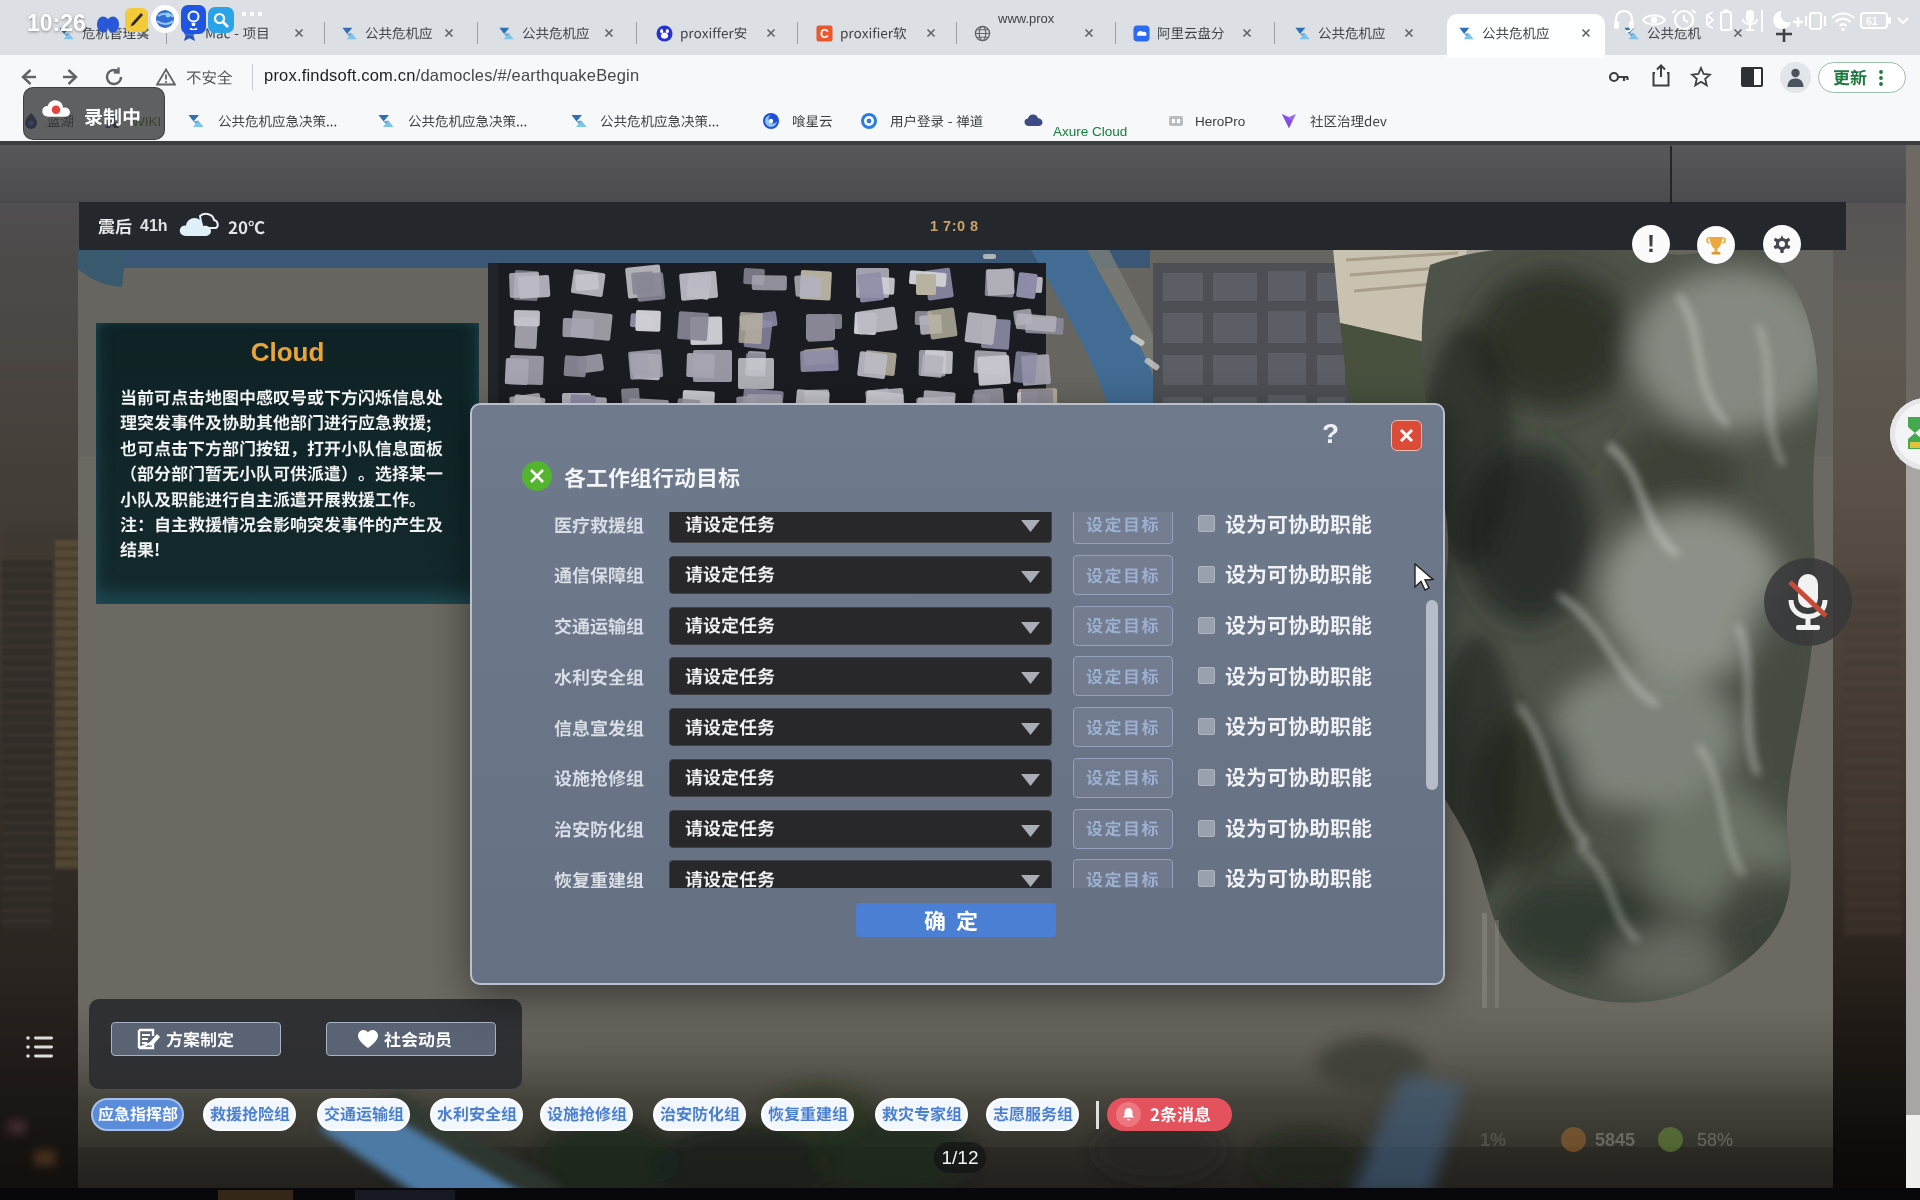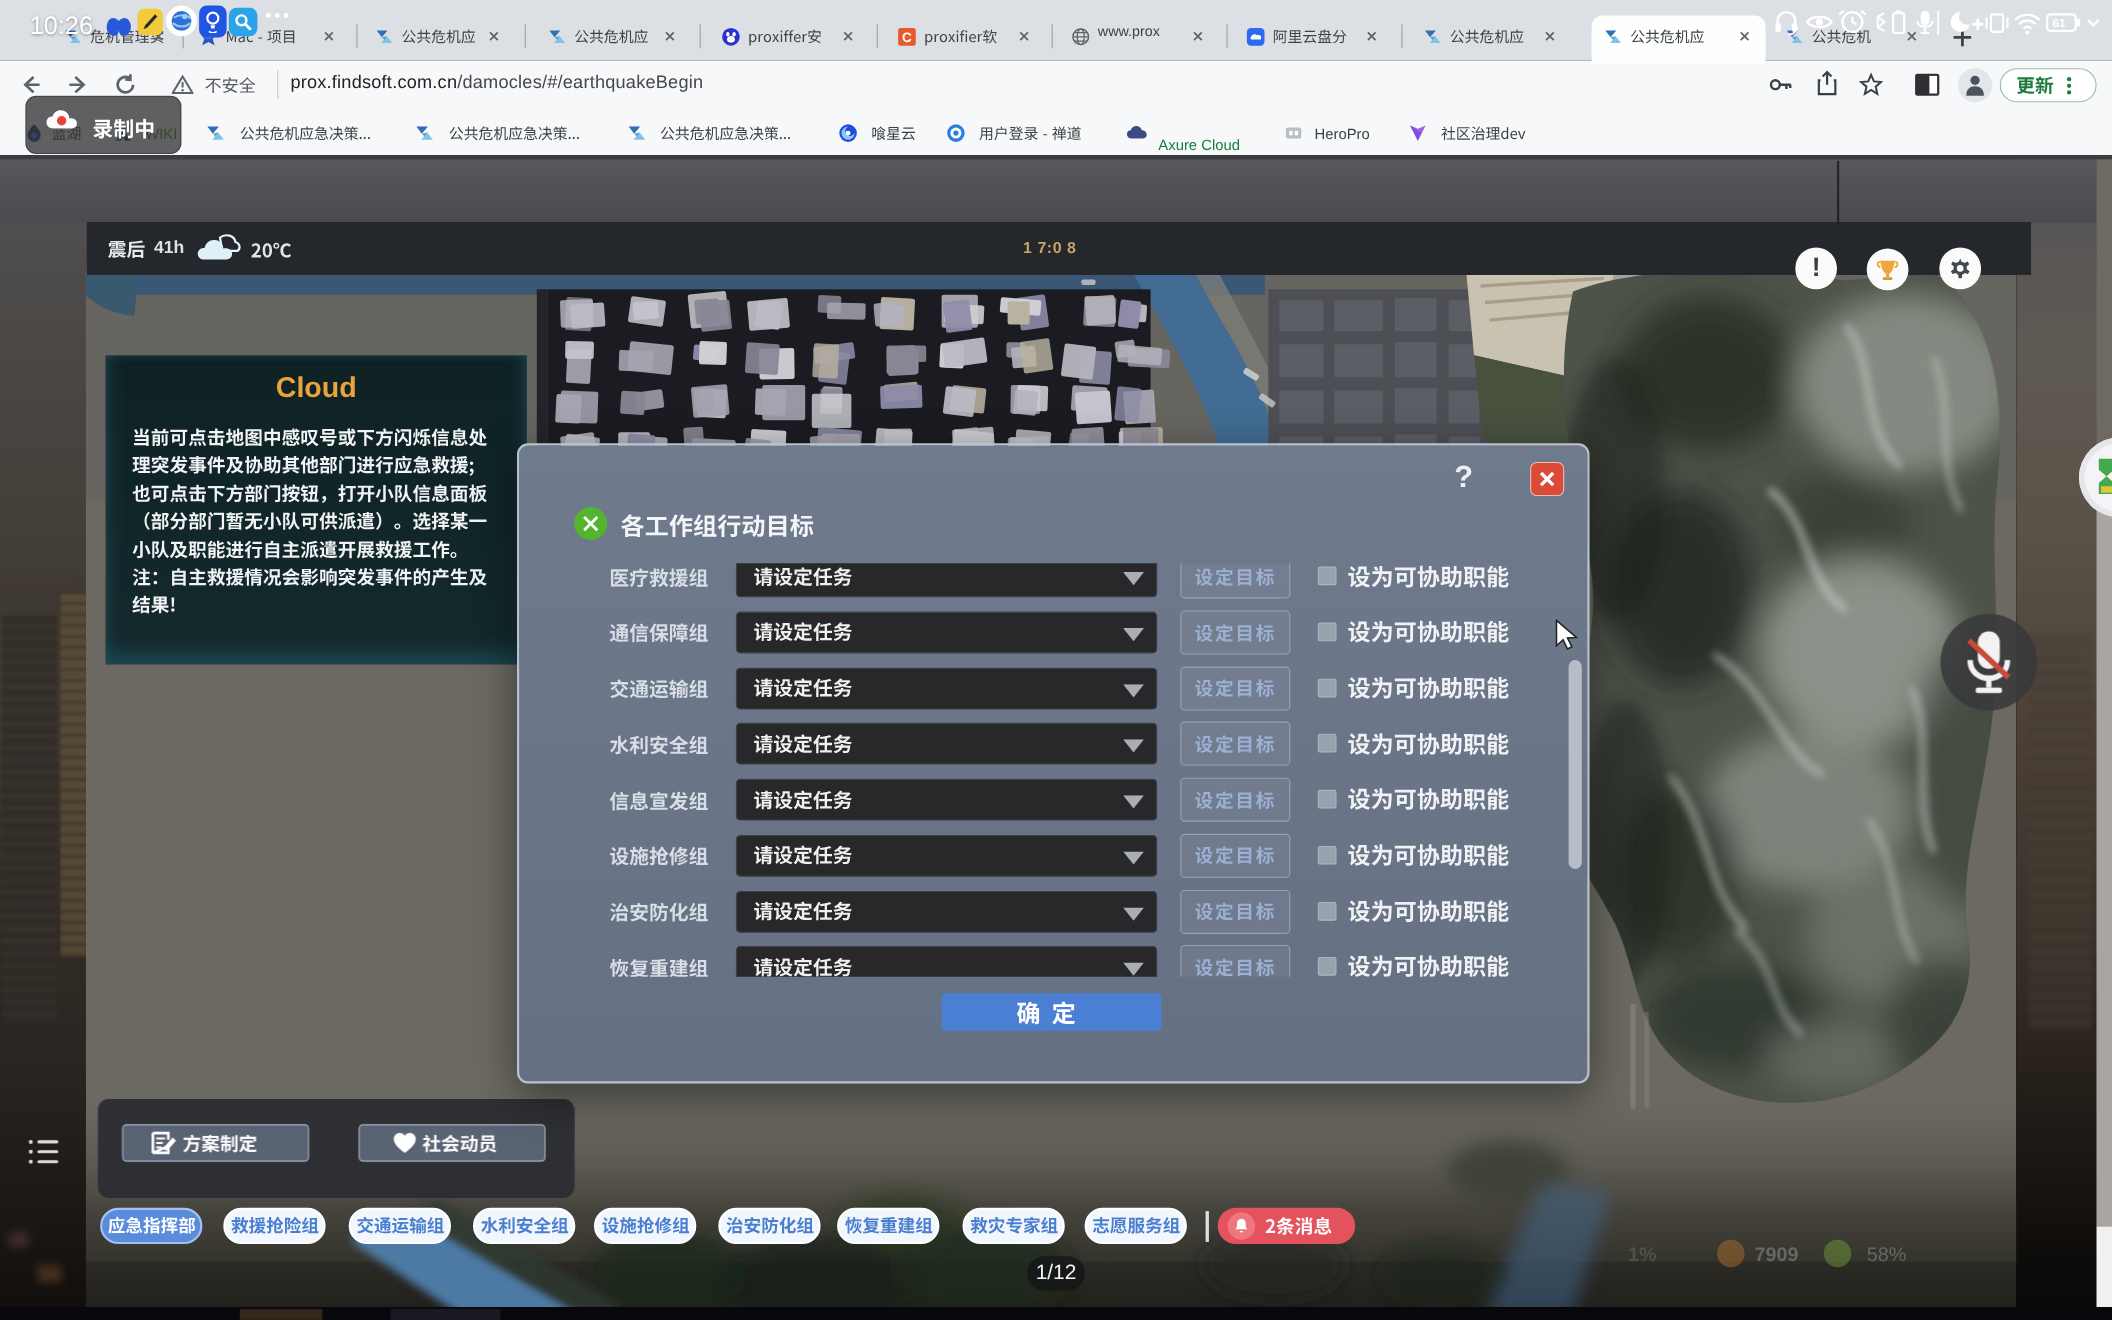--- a/index.html
+++ b/index.html
@@ -133,21 +133,21 @@
       <use href="#g4" fill="#3f4247"></use>
     </svg>
 <svg class="a" style="left:924px;top:26px" width="14" height="14" viewBox="0 0 14 14">
       <path d="M3.5 3.5 L10.5 10.5 M10.5 3.5 L3.5 10.5" stroke="#5f6368" stroke-width="1.6"></path>
     </svg>
 <svg class="a" style="left:974px;top:25px" width="17" height="17" viewBox="0 0 18 18">
       <circle cx="9" cy="9" r="7.5" fill="none" stroke="#5f6368" stroke-width="1.4"></circle>
       <ellipse cx="9" cy="9" rx="3.4" ry="7.5" fill="none" stroke="#5f6368" stroke-width="1.2"></ellipse>
       <path d="M2 9 L16 9 M3 5 L15 5 M3 13 L15 13" stroke="#5f6368" stroke-width="1.2" fill="none"></path>
     </svg>
-<div class="tabtxt" style="left:998px;top:21px;width:87px">www.prox</div>
+<div class="tabtxt" style="left:998px;top:11px;width:87px">www.prox</div>
 <svg class="a" style="left:1082px;top:26px" width="14" height="14" viewBox="0 0 14 14">
       <path d="M3.5 3.5 L10.5 10.5 M10.5 3.5 L3.5 10.5" stroke="#5f6368" stroke-width="1.6"></path>
     </svg>
 <svg class="a" style="left:1133px;top:25px" width="17" height="17" viewBox="0 0 18 18">
       <rect x="0.5" y="0.5" width="17" height="17" rx="4" fill="#2a6bf2"></rect>
       <path d="M4 11 C4 7 8 5 10.5 7.5 C13.5 6.5 15 9 14 11.5 L5.5 11.5Z" fill="#fff"></path>
     </svg>
 <svg class="tp" style="left:1157.0px;top:23.7px;" width="69.5" height="18.4" viewBox="0 -14.3 69.5 18.4">
       <use href="#g5" fill="#3f4247"></use>
     </svg>
@@ -679,21 +679,21 @@
 <div class="circ" style="left:1764px;top:558px;width:88px;height:88px;background:rgba(56,56,58,0.86)"></div>
 <svg class="a" style="left:1786px;top:572px" width="44" height="60" viewBox="0 0 44 60">
 <rect x="12" y="2" width="20" height="34" rx="10" fill="#f2f2f2"></rect>
 <path d="M5 28 C5 50 39 50 39 28" fill="none" stroke="#f2f2f2" stroke-width="5"></path>
 <rect x="19.5" y="46" width="5" height="7" fill="#f2f2f2"></rect>
       <rect x="10" y="53" width="24" height="5" rx="2" fill="#f2f2f2"></rect>
 <path d="M4 10 L40 44" stroke="#c84a38" stroke-width="5"></path>
     </svg>
 <div class="a" style="left:1480px;top:1130px;font-size:18px;font-weight:700;color:#8f9089;opacity:.3">1%</div>
 <div class="circ" style="left:1561px;top:1127px;width:25px;height:25px;background:#b9742f;opacity:.45"></div>
-<div class="a" style="left:1595px;top:1130px;font-size:18px;font-weight:700;color:#b5b6b0;opacity:.38">7909</div>
+<div class="a" style="left:1595px;top:1130px;font-size:18px;font-weight:700;color:#b5b6b0;opacity:.38">5845</div>
 <div class="circ" style="left:1658px;top:1127px;width:25px;height:25px;background:#76a43c;opacity:.45"></div>
 <div class="a" style="left:1697px;top:1130px;font-size:18px;font-weight:400;color:#b5b6b0;opacity:.38">58%</div>
 <div class="circ" style="left:1890px;top:398px;width:72px;height:72px;background:#f4f4f6;box-shadow:inset 0 0 0 5px #e6e6ea"></div>
 <svg class="a" style="left:1906px;top:416px" width="18" height="36" viewBox="0 0 18 36">
 <path d="M2 1 L16 1 L16 11 L9 17 L16 23 L16 33 L2 33 L2 23 L9 17 L2 11 Z" fill="#44a84e"></path>
 <path d="M4 26 L14 26 L14 32 L4 32Z" fill="#e2c33c"></path>
     </svg>
 <div class="a" style="left:470px;top:403px;width:975px;height:582px;border-radius:10px;background:linear-gradient(#6f7a8d,#667083);border:2px solid #b9c0cd;box-shadow:0 12px 40px rgba(0,0,0,0.45)"></div>
 <div class="circ" style="left:522px;top:461px;width:30px;height:30px;background:#53b52e"></div>
 <svg class="a" style="left:529px;top:468px" width="16" height="16" viewBox="0 0 16 16">
@@ -862,21 +862,21 @@
 <path d="M2 1 L2 24 L8 18.5 L12 27 L16 25 L12 17 L20 16.5 Z" fill="#fff" stroke="#222" stroke-width="1.4"></path>
     </svg>
 <div class="a" style="left:23px;top:87px;width:142px;height:53px;border-radius:10px;background:rgba(52,52,54,0.78);border:1px solid rgba(30,30,30,0.5)"></div>
 <svg class="a" style="left:40px;top:97px" width="32" height="23" viewBox="0 0 38 28">
 <path d="M10 24 C4 24 1.5 19.5 2.5 15.5 C3.5 12 6.5 10.5 9 11 C10 5.5 16 2.5 21.5 4.5 C25.5 6 27.5 9.5 27.5 13 C32 12 36 14.5 36 18.5 C36 22.5 32.5 24 29.5 24Z" fill="#fdfdfd"></path>
 <circle cx="19" cy="15.5" r="5.2" fill="#e8413c"></circle>
     </svg>
 <svg class="tp" style="left:84.0px;top:103.9px;" width="59.0" height="25.8" viewBox="0 -20.1 59.0 25.8">
       <use href="#g48" fill="#ffffff"></use>
     </svg>
-<div class="a" style="left:27px;top:10px;font-size:23px;font-weight:400;color:#fff;text-shadow:0 1px 3px rgba(0,0,0,0.4)">10:26</div>
+<div class="a" style="left:27px;top:10px;font-size:23px;font-weight:700;color:#fff;text-shadow:0 1px 3px rgba(0,0,0,0.4)">10:26</div>
 <svg class="a" style="left:95px;top:10px" width="26" height="26" viewBox="0 0 26 26">
 <path d="M3 10 C1 14 2 20 6 22 C10 24 13 21 13 17 C13 21 16 24 20 22 C24 20 25 14 23 10 C21 6 17 5 13 9 C9 5 5 6 3 10Z" fill="#2858d8"></path>
     </svg>
 <div class="a" style="left:125px;top:8px;width:23px;height:24px;border-radius:6px;background:#f2ca3a"></div>
 <svg class="a" style="left:129px;top:12px" width="15" height="16" viewBox="0 0 15 16">
       <path d="M12 1 L14 3 L5 13 L1.5 14.5 L3 11Z" fill="#2a2a2a"></path>
     </svg>
 <div class="circ" style="left:151px;top:5px;width:28px;height:28px;background:#fff"></div>
 <svg class="a" style="left:155px;top:9px" width="20" height="20" viewBox="0 0 20 20">
 <circle cx="10" cy="10" r="9" fill="#2f6fd6"></circle>

